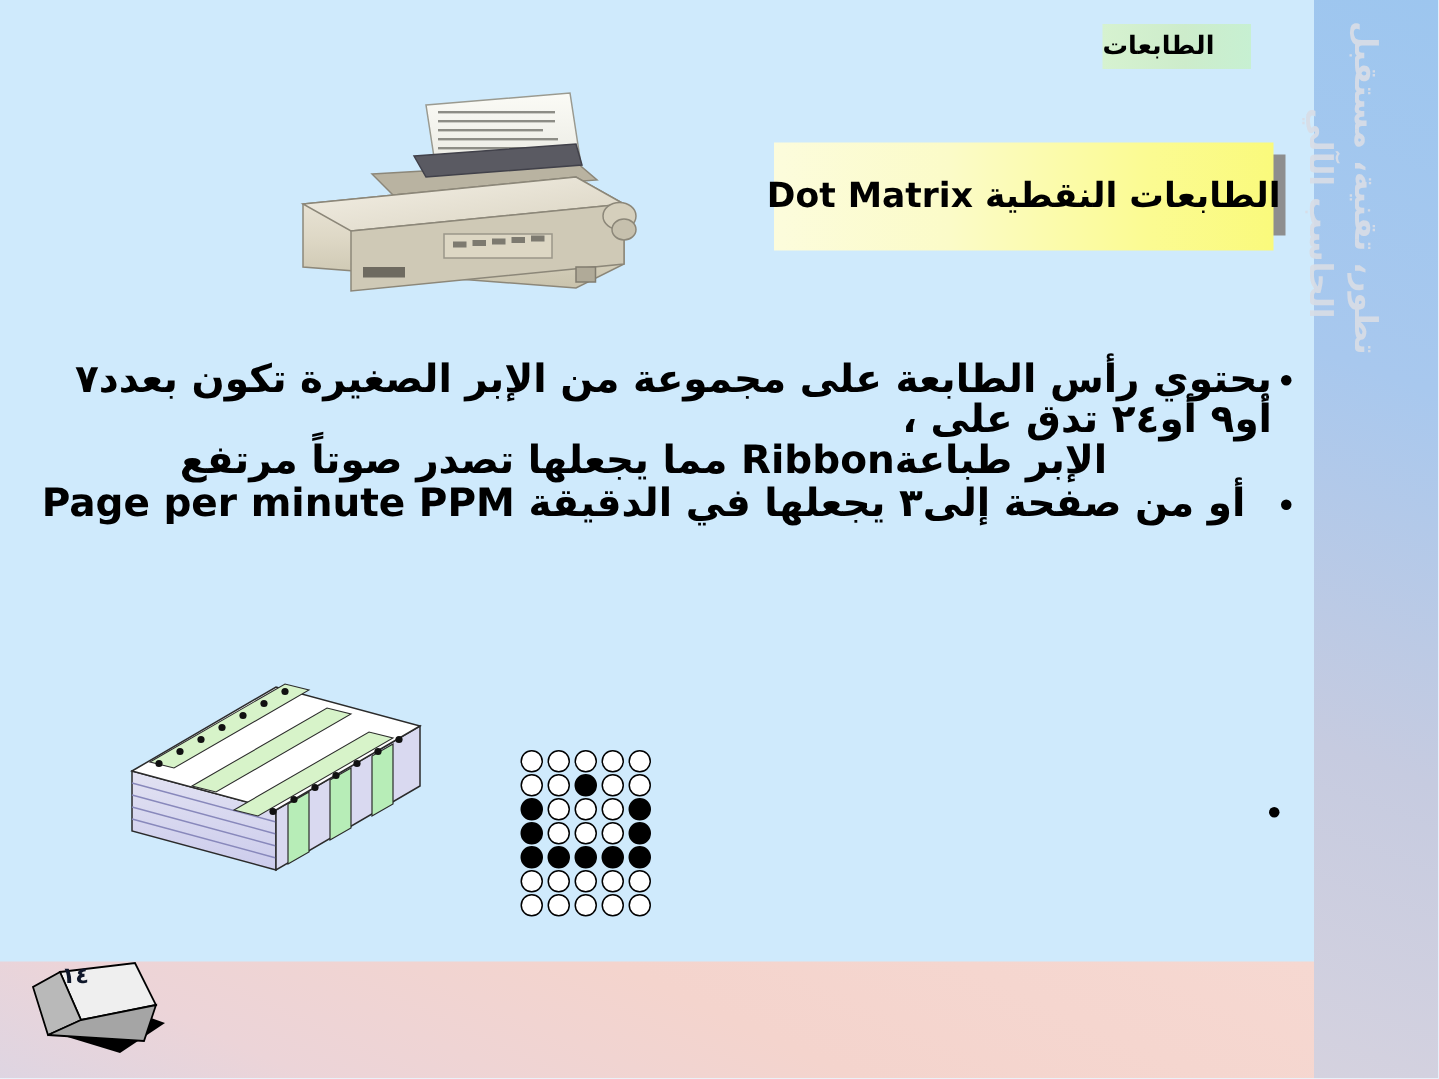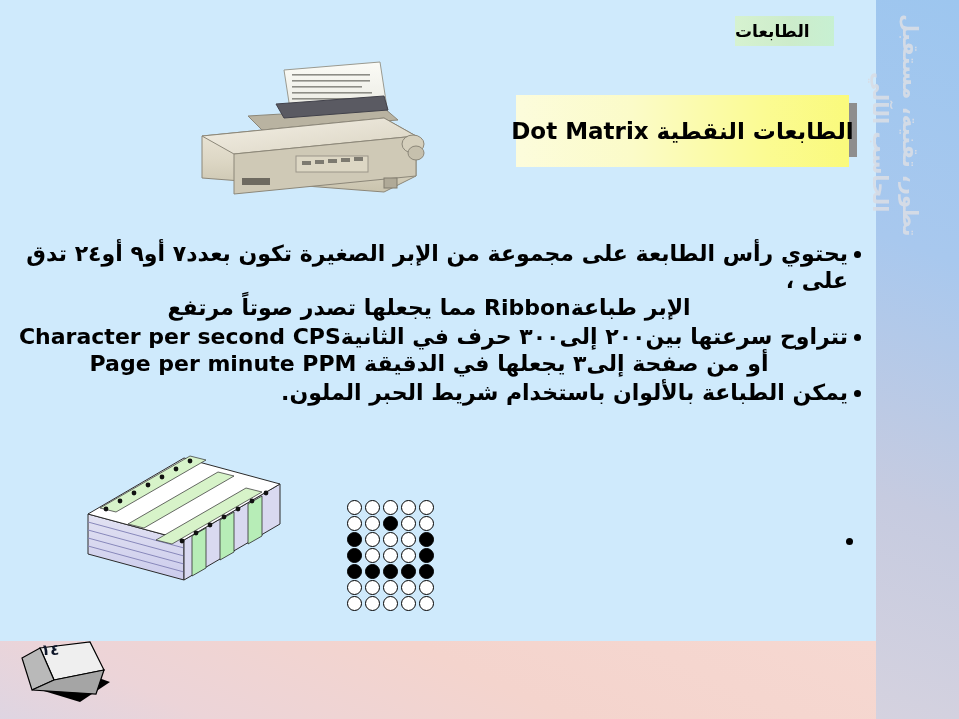--- a/index.html
+++ b/index.html
@@ -143,21 +143,21 @@
   .bullet-dot i {
     display: inline-block;
     width: 7px; height: 7px;
     border-radius: 50%;
     background: #000;
     vertical-align: middle;
   }
   .bullet-text {
     flex: 1 1 auto;
     color: #000;
-    font-size: 22px;
+    font-size: 26px;
     font-weight: bold;
     line-height: 27px;
     text-align: right;
     direction: rtl;
   }
 
   
   .paper-stack {
     position: absolute;
     left: 80px; top: 452px;
@@ -296,30 +296,25 @@
       <div class="bullet-dot"><i></i></div>
       <div class="bullet-text">
         <div>يحتوي رأس الطابعة على مجموعة من الإبر الصغيرة تكون بعدد٧  أو٩  أو٢٤ تدق على ،</div>
         <div style="text-align:center">الإبر طباعةRibbon مما يجعلها تصدر صوتاً مرتفع</div>
       </div>
     </div>
 
     <div class="bullet-row">
       <div class="bullet-dot"><i></i></div>
       <div class="bullet-text">
-        <div>تتراوح سرعتها بين٢٠٠  إلى٣٠٠   حرف في الثانيةCharacter per second CPS</div>
         <div style="text-align:center">أو من صفحة إلى٣   يجعلها في الدقيقة Page per minute PPM</div>
       </div>
     </div>
 
 
-    <div class="bullet-row">
-      <div class="bullet-dot"><i></i></div>
-      <div class="bullet-text">يمكن الطباعة بالألوان باستخدام شريط الحبر الملون.</div>
-    </div>
 
   </div>
 
   <div class="paper-stack">
     <svg width="240" height="150" viewBox="0 0 240 150">
       <defs>
         <linearGradient id="edgeL" x1="0" y1="0" x2="0" y2="1">
           <stop offset="0%" stop-color="#e2e2f2"></stop>
           <stop offset="100%" stop-color="#ccccec"></stop>
         </linearGradient>

